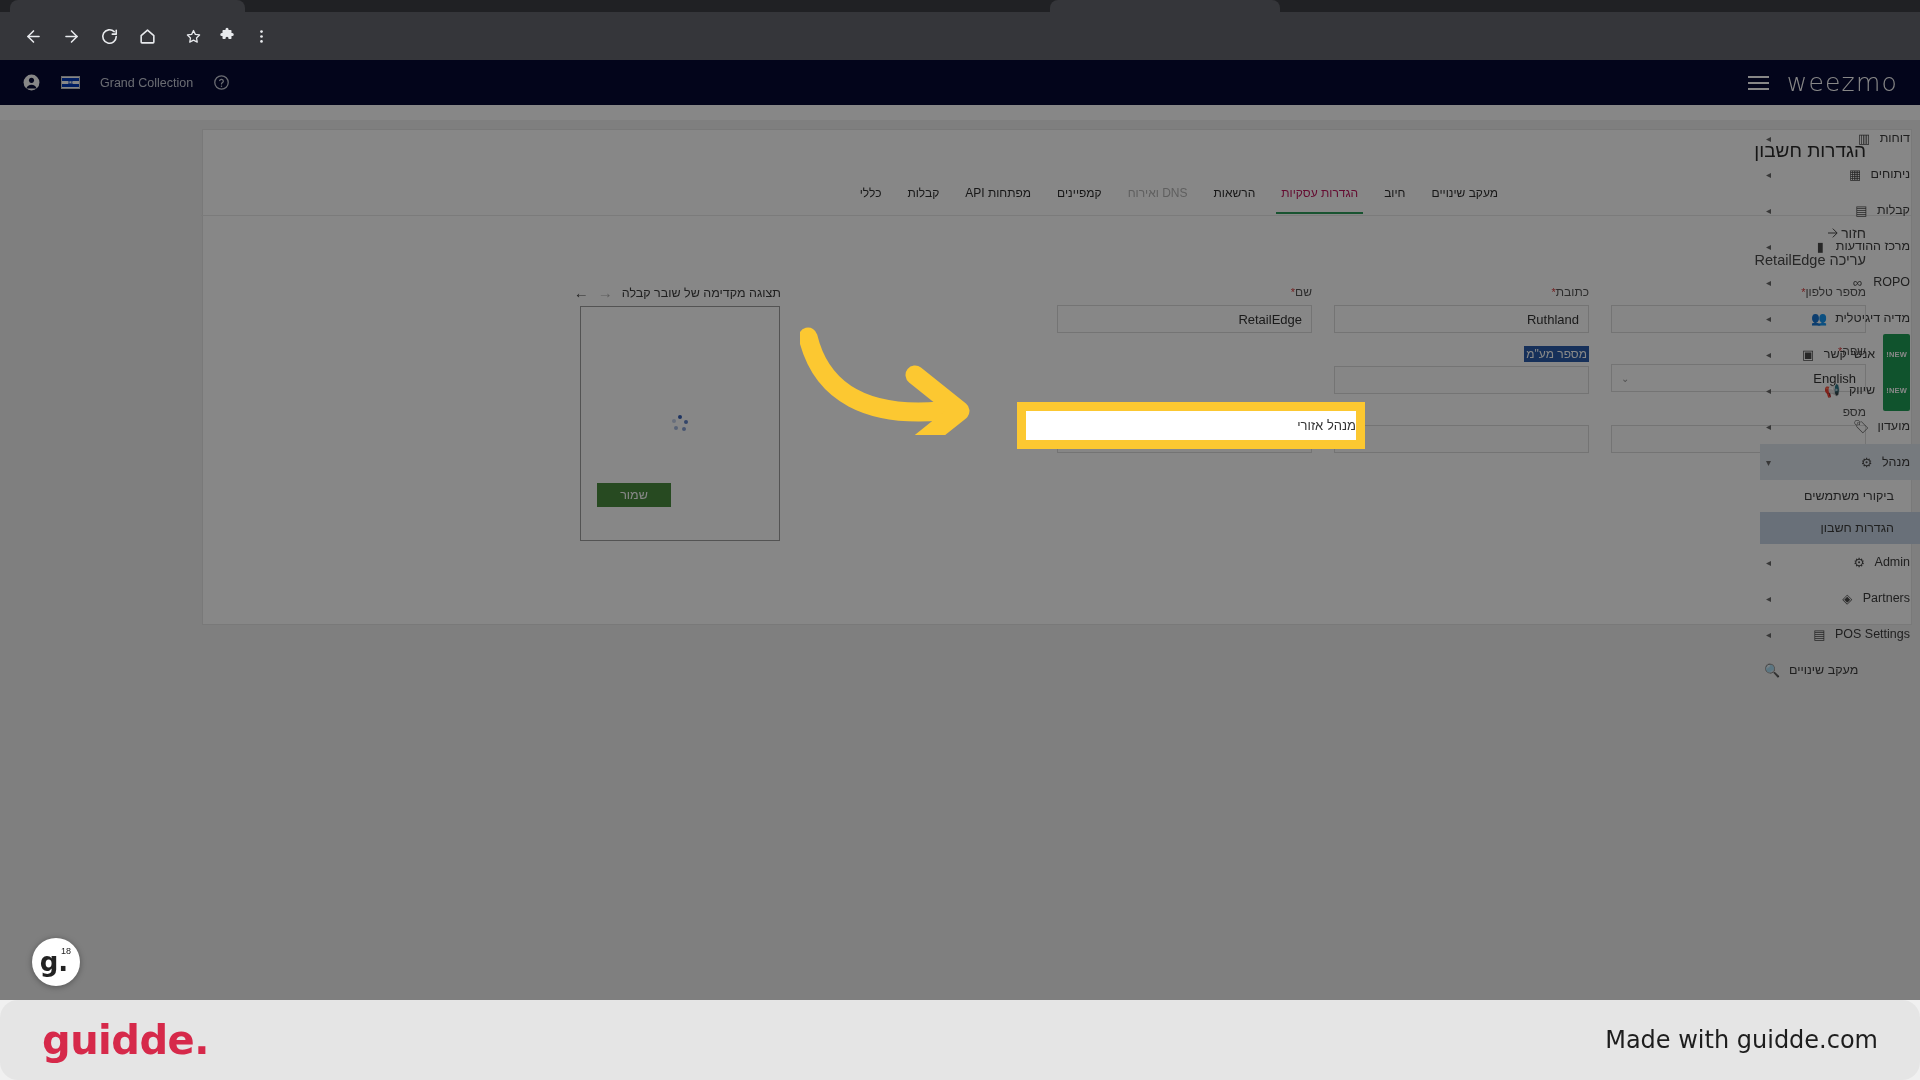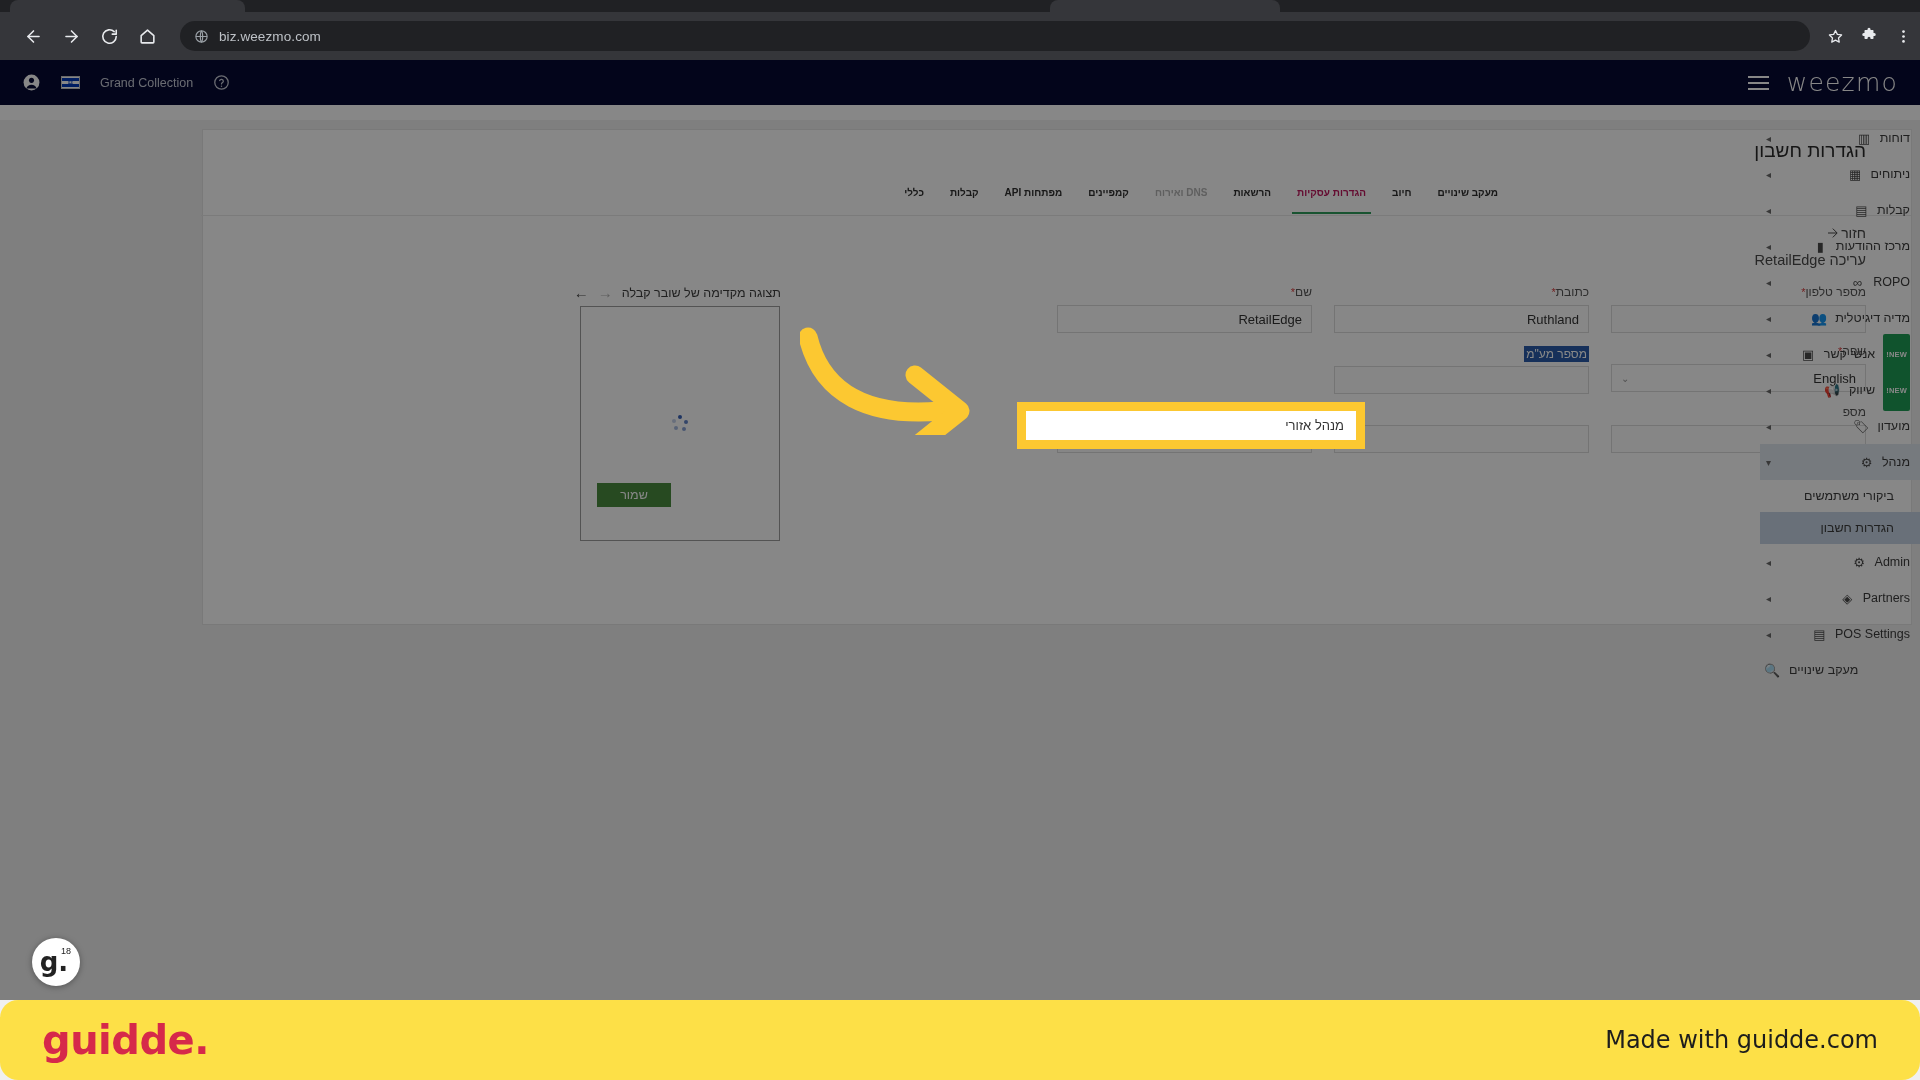--- a/index.html
+++ b/index.html
@@ -90,22 +90,22 @@
   .page-title {
     position: absolute; right: 45px; top: 10px;
     font-size: 19px; color: #2b2b2b;
   }
   .tabs {
     position: absolute; right: 0; top: 48px; width: 1710px; height: 38px;
     display: flex; flex-direction: row; justify-content: flex-start;
     padding-right: 400px; gap: 0; border-bottom: 1px solid #e9e9e9;
   }
   .tab {
-    padding: 0 13px; height: 38px; line-height: 30px; font-size: 10px;
-    color: #2f2f2f; cursor: pointer; white-space: nowrap; position: relative; font-weight: bold;
+    padding: 0 13px; height: 38px; line-height: 30px; font-size: 12px;
+    color: #2f2f2f; cursor: pointer; white-space: nowrap; position: relative;
   }
   .tab.disabled { color: #b4b4b4; cursor: default; }
   .tab.active { color: #be185d; }
   .tab.active::after {
     content: ""; position: absolute; right: 8px; bottom: 2px;
     width: calc(100% - 16px); height: 2.5px; background: #2e9e5b;
   }
   .back-row {
     position: absolute; right: 45px; top: 95px;
     display: flex; align-items: center; gap: 0; cursor: pointer;
@@ -211,42 +211,42 @@
 
   
   .dim-overlay {
     position: absolute; left: 0; top: 60px; width: 1920px; height: 940px;
     background: rgba(0,0,0,0.47); pointer-events: none; z-index: 40;
   }
   .hl-box {
     position: absolute; left: 1017px; top: 402px; width: 348px; height: 47px;
     background: #ffffff; border: 9px solid #fcc831; z-index: 60;
     display: flex; align-items: center; justify-content: flex-start;
-    padding: 0 12px; direction: rtl;
+    padding: 0 0; direction: rtl;
   }
   .hl-text { font-size: 13px; color: #333; }
   .arrow-svg { position: absolute; left: 800px; top: 325px; z-index: 61; }
 
   
   .guidde-badge {
     position: absolute; left: 32px; top: 938px; width: 48px; height: 48px;
     border-radius: 50%; background: #ffffff; z-index: 70;
     box-shadow: 0 1px 6px rgba(0,0,0,.35);
     display: flex; align-items: center; justify-content: center;
   }
   .guidde-badge-g {
     font-size: 26px; color: #222; font-family: "DejaVu Sans", sans-serif;
     font-weight: 600; line-height: 1; position: relative; left: -2px;
   }
   .guidde-badge-num {
     position: absolute; top: 8px; right: 9px; font-size: 9px; color: #222;
   }
   .bottom-bar {
     position: absolute; left: 0; top: 1000px; width: 1920px; height: 80px;
-    background: #fde047; z-index: 70; display: flex; align-items: center;
+    background: #e5e5e5; z-index: 70; display: flex; align-items: center;
     justify-content: space-between; padding: 0 42px; border-radius: 18px;
   }
   .guidde-wordmark {
     font-size: 40px; color: #d6294a; font-family: "DejaVu Sans", sans-serif;
     font-weight: 700; letter-spacing: -.5px;
   }
   .made-with {
     font-size: 24px; color: #1d1d1d;
     font-family: "DejaVu Sans", sans-serif; font-weight: 400; text-align: right;
   }
@@ -279,27 +279,20 @@
         <path d="M20.5 12a8.5 8.5 0 1 1-2.6-6.1"></path>
           <path d="M20.5 4v5h-5"></path>
         </svg>
     </div>
     <div class="nav-btn">
       <svg width="19" height="19" viewBox="0 0 24 24" fill="none" stroke="#e8eaed" stroke-width="2" stroke-linecap="round" stroke-linejoin="round">
           <path d="M4 11L12 4l8 7v8a1 1 0 0 1-1 1H5a1 1 0 0 1-1-1z"></path>
         </svg>
     </div>
 
-    <div class="omnibox">
-      <svg width="15" height="15" viewBox="0 0 24 24" fill="none" stroke="#9aa0a6" stroke-width="1.8">
-        <circle cx="12" cy="12" r="9"></circle>
-          <path d="M3 12h18M12 3c2.5 2.6 2.5 15.4 0 18M12 3c-2.5 2.6-2.5 15.4 0 18"></path>
-      </svg>
-      <span class="omnibox-url">biz.weezmo.com</span>
-    </div>
 
     <div class="toolbar-right">
       <div class="tb-icon">
         <svg width="17" height="17" viewBox="0 0 24 24" fill="none" stroke="#e8eaed" stroke-width="1.8" stroke-linejoin="round">
             <path d="M12 3.5l2.6 5.5 6 .8-4.4 4.2 1.1 6-5.3-2.9-5.3 2.9 1.1-6L3.4 9.8l6-.8z"></path>
           </svg>
       </div>
       <div class="tb-icon">
         <svg width="18" height="18" viewBox="0 0 24 24" fill="#e8eaed">
           <path d="M10 3a2 2 0 0 1 4 0v1h3a1 1 0 0 1 1 1v3h1a2 2 0 0 1 0 4h-1v3a1 1 0 0 1-1 1h-3v-1a2 2 0 1 0-4 0v1H7a1 1 0 0 1-1-1v-3H5a2 2 0 1 1 0-4h1V5a1 1 0 0 1 1-1h3z"></path>

